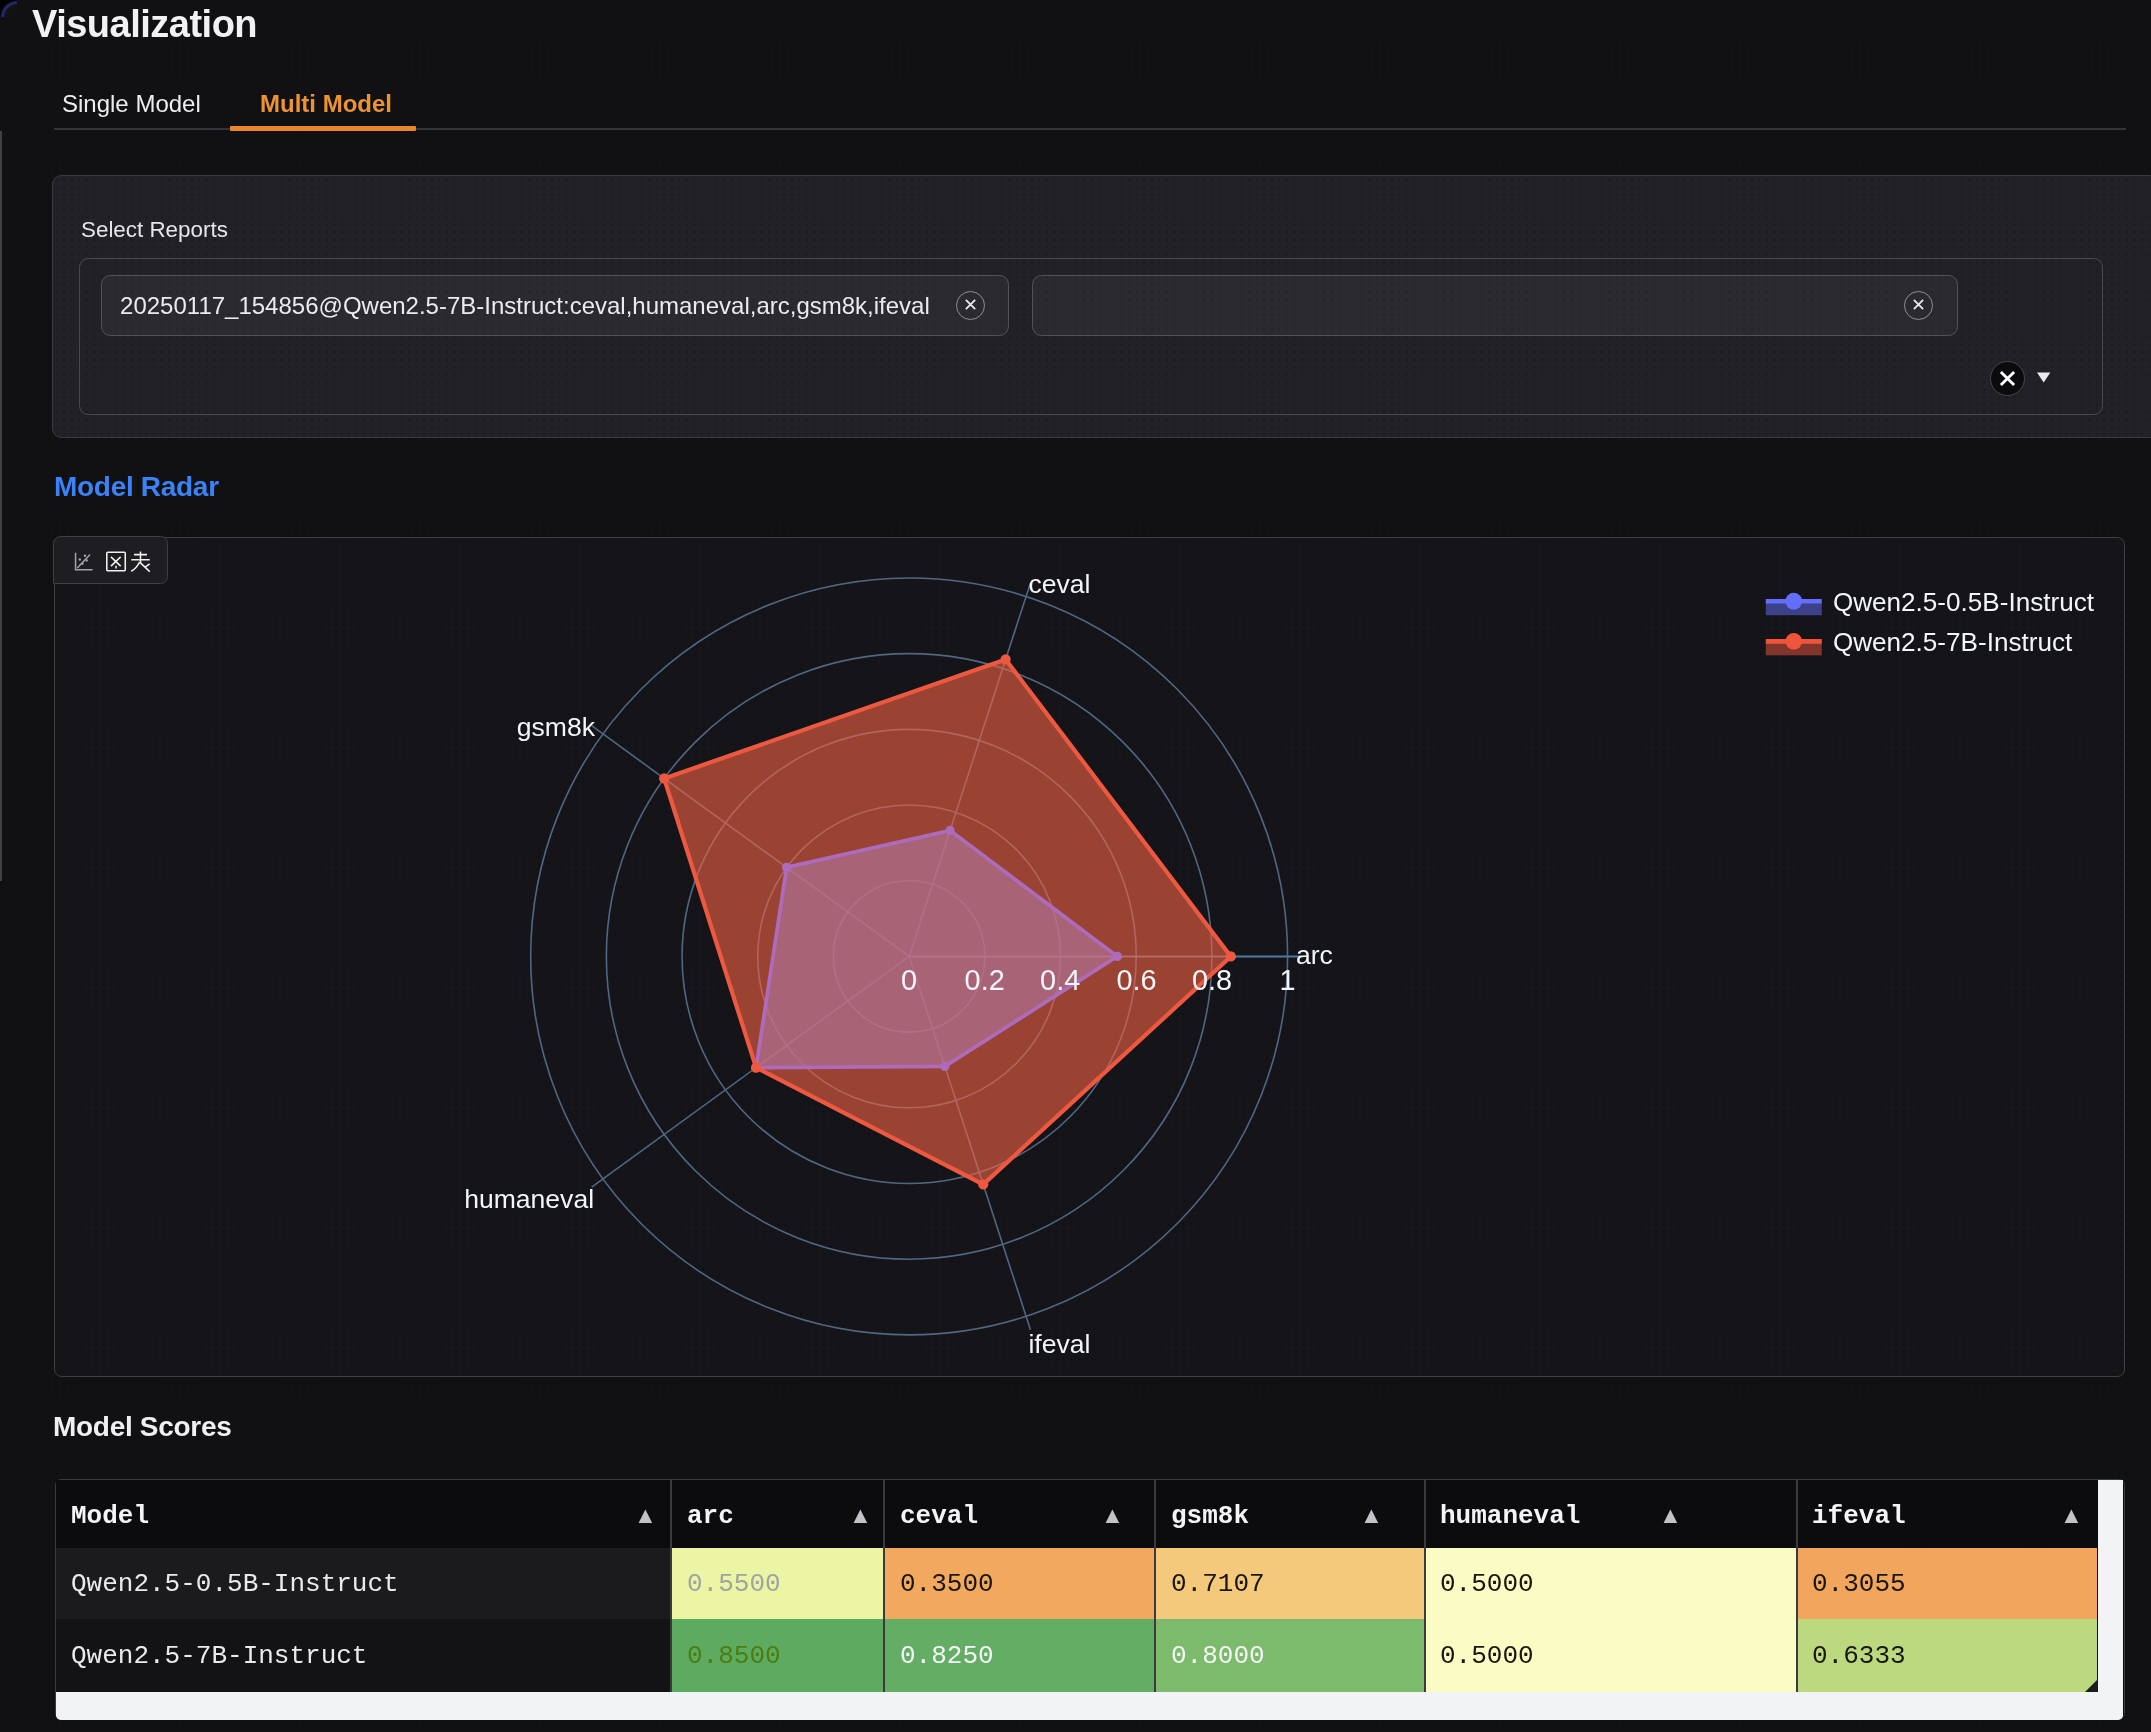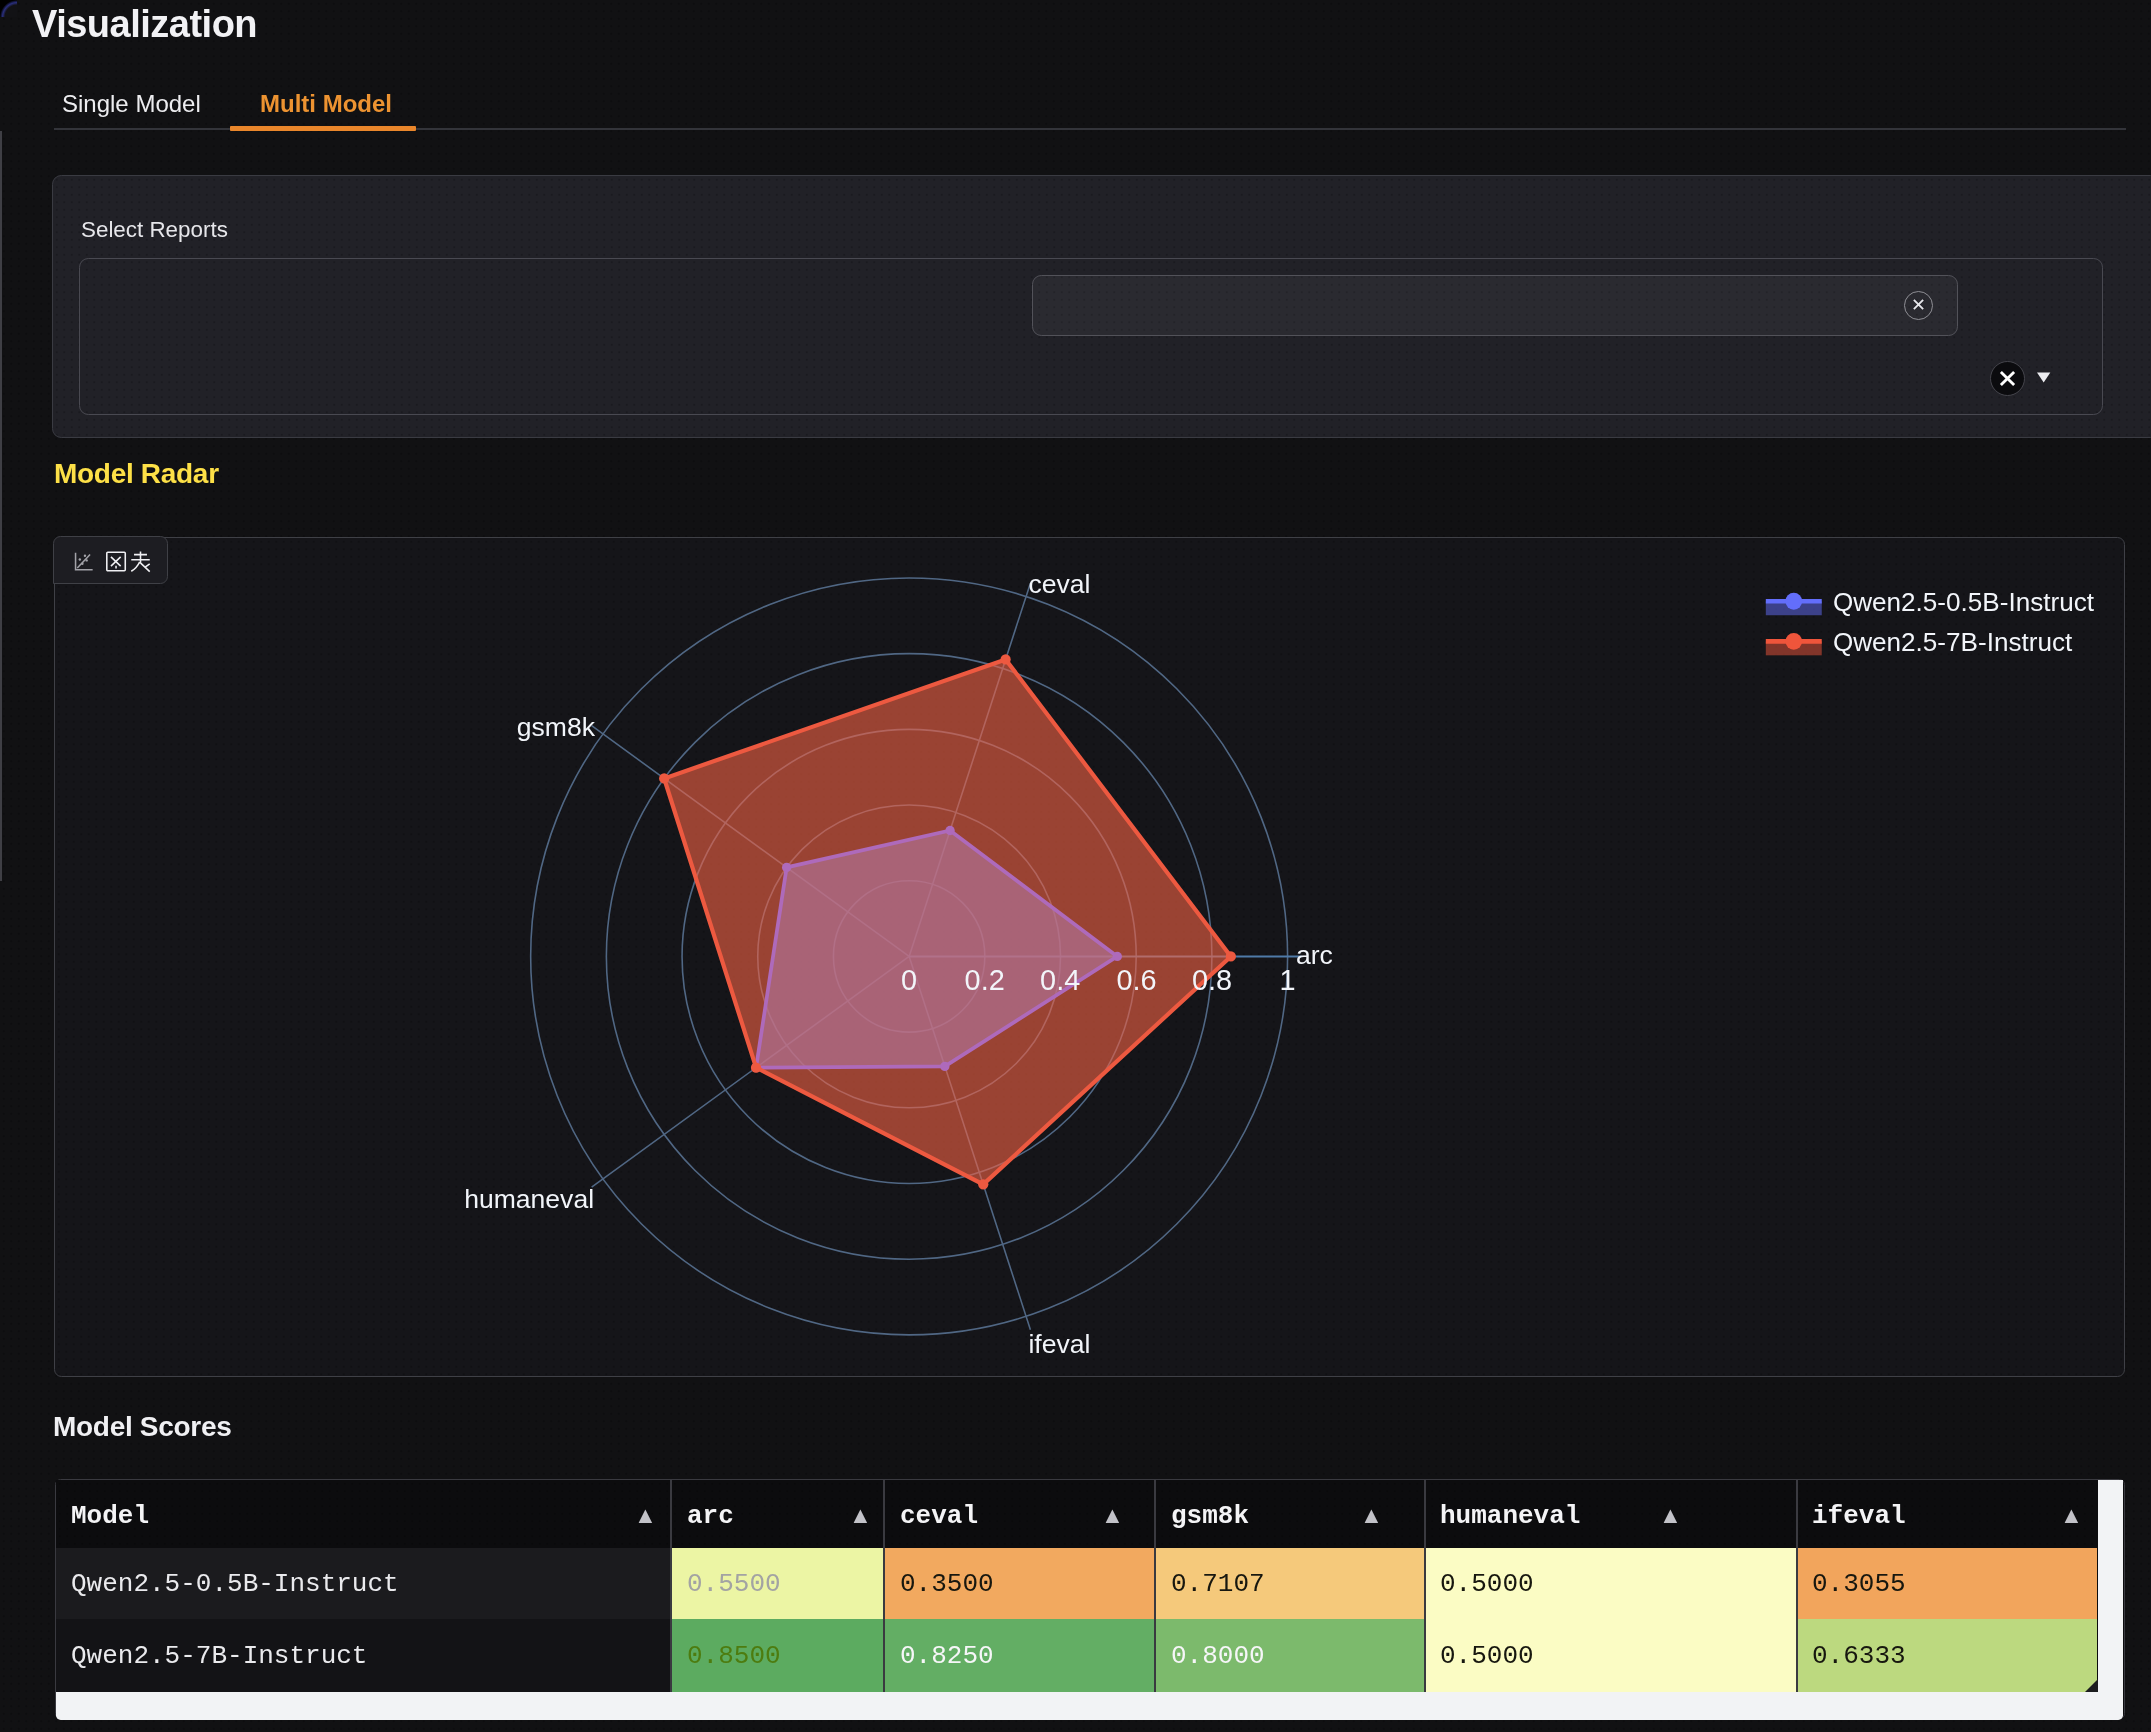--- a/index.html
+++ b/index.html
@@ -35,40 +35,47 @@
 <div class="abs" style="left:54px;top:128px;width:2072px;height:1.9px;background:#33343a;"></div>
 <div class="abs" style="left:62px;top:90px;font-size:24px;color:#ededf0;">Single Model</div>
 <div class="abs" style="left:260px;top:90px;font-size:24px;font-weight:600;color:#ED9331;">Multi Model</div>
 <div class="abs" style="left:230px;top:126px;width:186px;height:4.7px;background:#E9862B;border-radius:0.9px;"></div>
 
 <div class="panel" style="left:52px;top:175px;width:2108px;height:263px;">
   <div class="abs" style="left:28px;top:41px;font-size:22.4px;color:#e6e6ea;">Select Reports</div>
 
   <div class="abs" style="left:26px;top:82px;width:2024px;height:157px;border:1.9px solid #494951;border-radius:9.3px;">
 
+    <div class="abs" style="left:21.4px;top:16px;width:908px;height:61px;border:1.9px solid #525259;border-radius:9.3px;background:rgba(255,255,255,0.045);">
+      <span class="abs" style="left:17.7px;top:16px;font-size:24px;color:#ebebee;white-space:nowrap;">20250117_154856@Qwen2.5-7B-Instruct:ceval,humaneval,arc,gsm8k,ifeval</span>
+      <span class="abs" style="left:854px;top:15px;width:29px;height:29px;border:1.9px solid #8f8f95;border-radius:50%;"></span>
+      <svg class="abs" style="left:862px;top:22.4px;" width="13" height="13" viewBox="0 0 14 14">
+          <path d="M2 2 L12 12 M12 2 L2 12" stroke="#e8e8ec" stroke-width="2"></path>
+        </svg>
+    </div>
 
     <div class="abs" style="left:952px;top:16px;width:926px;height:61px;border:1.9px solid #525259;border-radius:9.3px;background:rgba(255,255,255,0.045);">
       <span class="abs" style="left:871px;top:15px;width:29px;height:29px;border:1.9px solid #8f8f95;border-radius:50%;"></span>
       <svg class="abs" style="left:879px;top:22.4px;" width="13" height="13" viewBox="0 0 14 14">
           <path d="M2 2 L12 12 M12 2 L2 12" stroke="#e8e8ec" stroke-width="2"></path>
         </svg>
     </div>
 
     <div class="abs" style="left:1910px;top:102px;width:35px;height:35px;border:1.9px solid #45454c;border-radius:50%;background:#0b0b0e;"></div>
     <svg class="abs" style="left:1919px;top:111px;" width="17" height="17" viewBox="0 0 18 18">
         <path d="M2 2 L16 16 M16 2 L2 16" stroke="#fff" stroke-width="3"></path>
       </svg>
 
     <svg class="abs" style="left:1957px;top:113px;" width="15" height="11.2" viewBox="0 0 18 12">
         <path d="M0 0 L16 0 L8 12 Z" fill="#ececf0"></path>
       </svg>
   </div>
 </div>
 
-<div class="abs" style="left:54px;top:458px;font-size:28px;font-weight:700;letter-spacing:-0.3px;color:#fde047;">Model Radar</div>
+<div class="abs" style="left:54px;top:471px;font-size:28px;font-weight:700;letter-spacing:-0.3px;color:#3b82f6;">Model Radar</div>
 
 <div class="abs" style="left:54px;top:537px;width:2071px;height:840px;border:1.9px solid #3f4046;border-radius:7.5px;background-color:#151519;background-image:radial-gradient(rgba(0,0,0,0.22) 0.9px, transparent 1.2px);background-size:7.5px 7.5px;">
 
   <div class="abs" style="left:-1.9px;top:-1.9px;width:115px;height:48px;border:1.9px solid #3f4046;border-radius:7.5px 7.5px 7.5px 0;background:#1d1d22;"></div>
   <svg class="abs" style="left:17.7px;top:13px;" width="20.5" height="20.5" viewBox="0 0 24 24" fill="none" stroke="#a2a2a8" stroke-width="1.8">
     <path d="M3 2 L3 22 L23 22"></path>
     <path d="M5 20 L20 4"></path>
     <circle cx="8" cy="10" r="1.4" fill="#a2a2a8" stroke="none"></circle>
     <circle cx="11" cy="15" r="1.4" fill="#a2a2a8" stroke="none"></circle>
     <circle cx="16" cy="11" r="1.4" fill="#a2a2a8" stroke="none"></circle>

